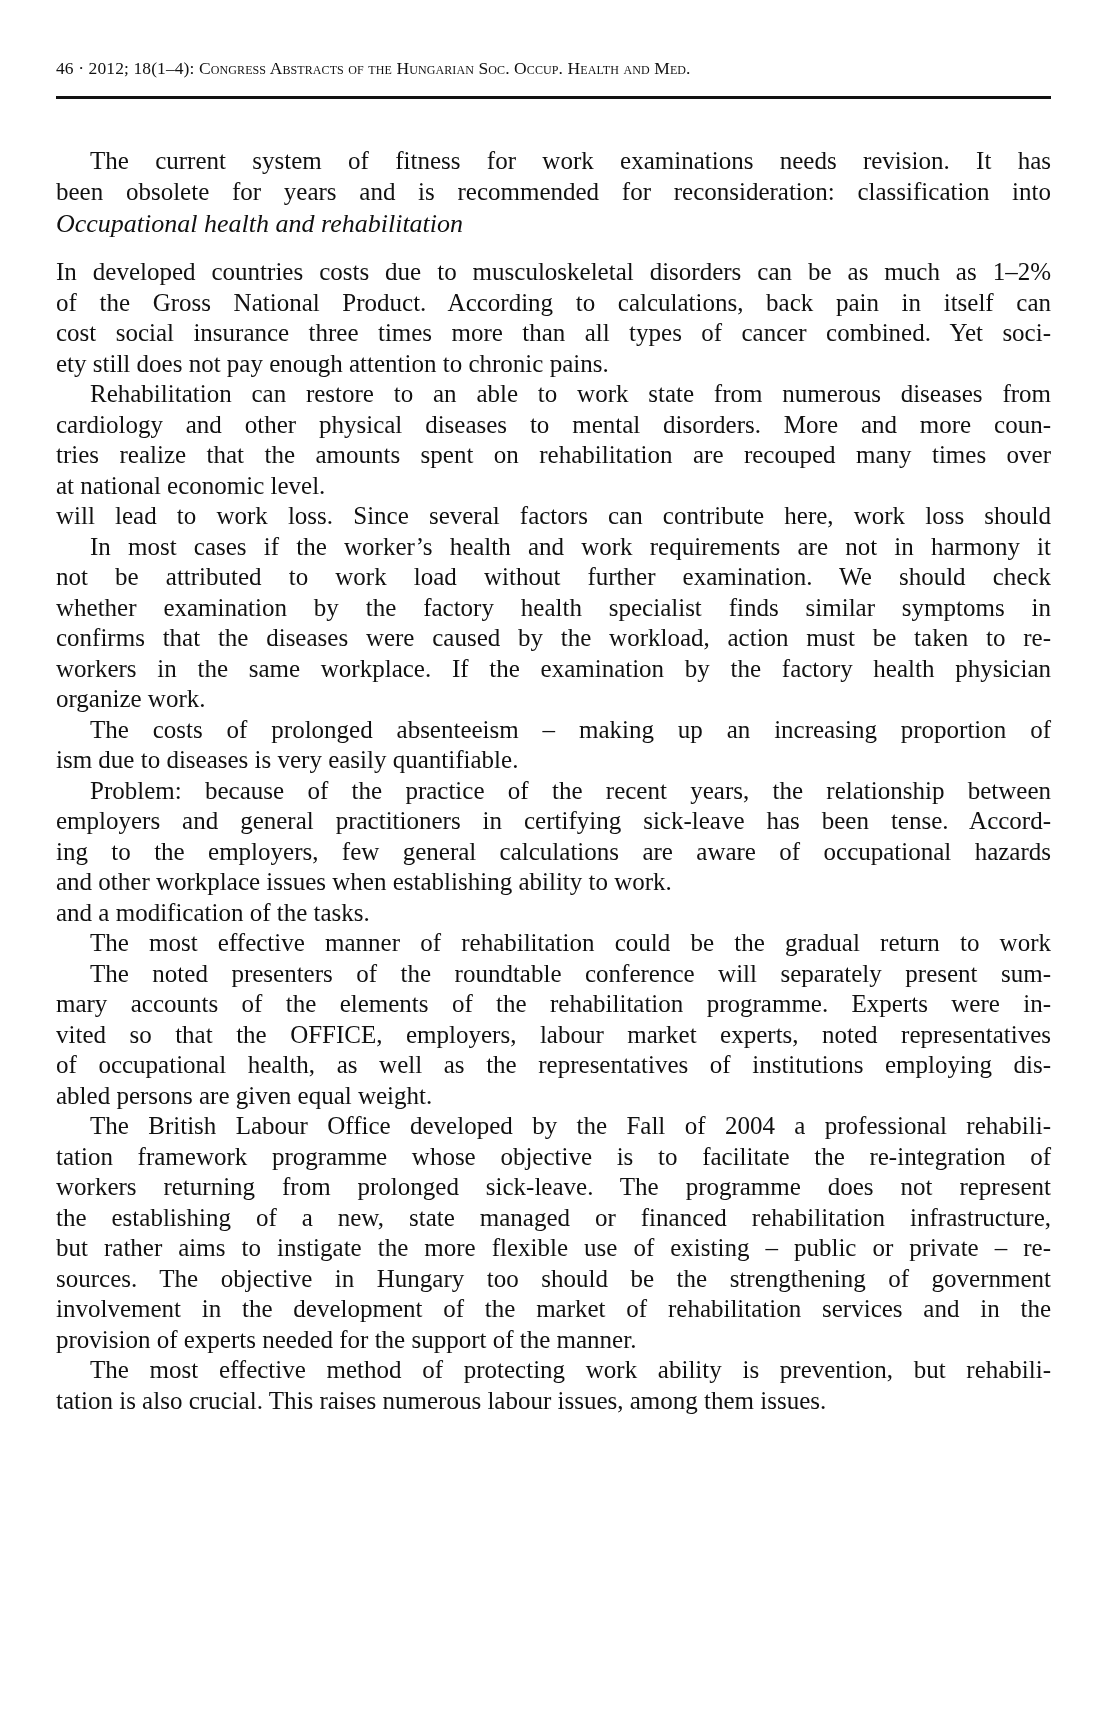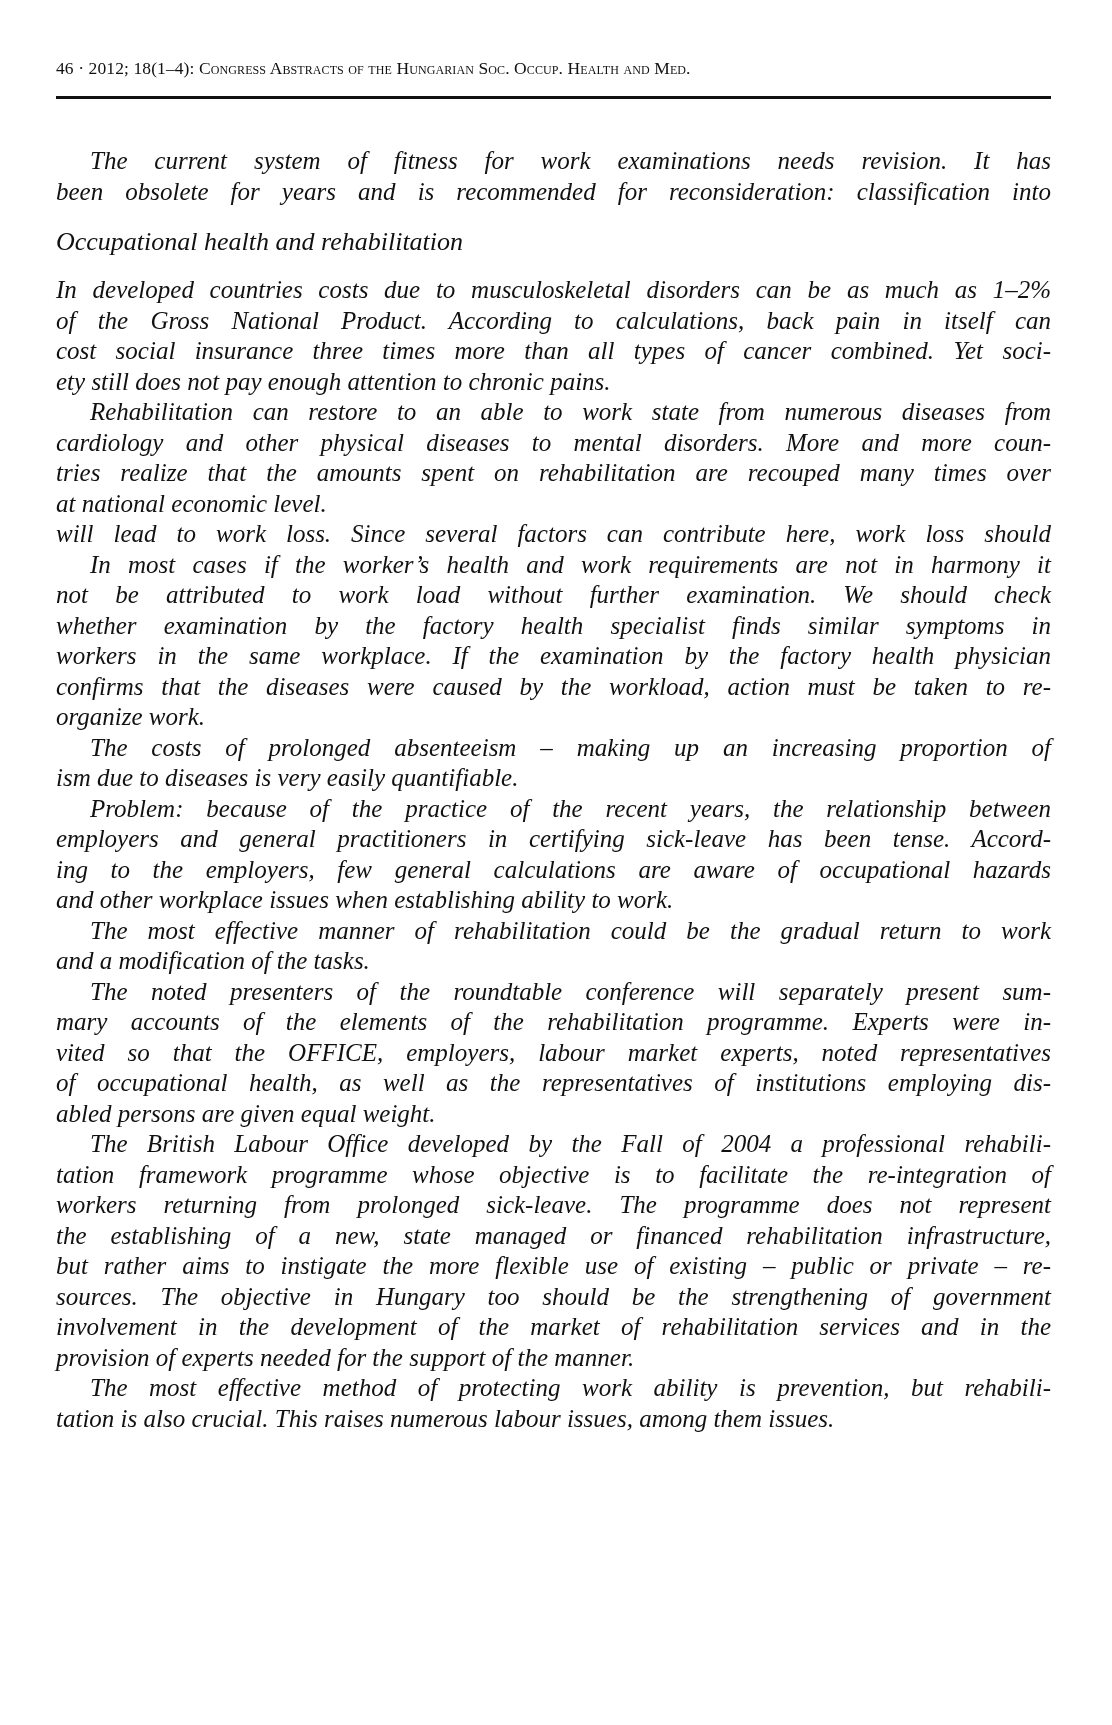--- a/index.html
+++ b/index.html
@@ -1,24 +1,24 @@
 <!DOCTYPE html>
 <html><head>
 <meta charset="utf-8">
 <style>
   html, body { margin: 0; padding: 0; background: #ffffff; }
   body { width: 1112px; height: 1725px; position: relative; overflow: hidden; color: #111; font-family: "Liberation Serif", "DejaVu Serif", serif; }
   .header { position: absolute; left: 56px; top: 58px; width: 980px; font-size: 17.5px; letter-spacing: 0.1px; }
   .header .sc { font-variant: small-caps; }
   .rule { position: absolute; left: 56px; top: 96px; width: 995px; height: 3px; background: #111; }
   .body { position: absolute; left: 56px; top: 146px; width: 995px; }
-  .ln { display: block; height: 30.5px; line-height: 30.5px; font-size: 25px; text-align: justify; text-align-last: justify; white-space: nowrap; overflow: visible; font-style: italic; }
+  .ln { display: block; height: 30.5px; line-height: 30.5px; font-size: 25px; text-align: justify; text-align-last: justify; white-space: nowrap; overflow: visible; }
   .ln.last { text-align-last: left; }
   .ln.ind { padding-left: 34px; }
-  .heading { display: block; height: 30px; line-height: 30px; font-size: 26px; font-style: italic; margin-top: 20px; margin-bottom: 18px; }
+  .heading { display: block; height: 30px; line-height: 30px; font-size: 26px; font-style: italic; margin-top: 2px; margin-bottom: 18px; }
 </style>
 </head>
 <body>
 
 <div class="header">
   <span>46</span>
   <span>· 2012; 18(1–4): </span>
   <span class="sc">Congress Abstracts of the Hungarian Soc. Occup. Health and Med.</span>
 </div>
 <div class="rule"></div>
@@ -43,40 +43,40 @@
     <span class="ln">cardiology and other physical diseases to mental disorders. More and more coun-</span>
     <span class="ln">tries realize that the amounts spent on rehabilitation are recouped many times over</span>
     <span class="ln last">at national economic level.</span>
   </div>
 
   <div>
     <span class="ln">will lead to work loss. Since several factors can contribute here, work loss should</span>
     <span class="ln ind">In most cases if the worker’s health and work requirements are not in harmony it</span>
     <span class="ln">not be attributed to work load without further examination. We should check</span>
     <span class="ln">whether examination by the factory health specialist finds similar symptoms in</span>
+    <span class="ln">confirms that the diseases were caused by the workload, action must be taken to re-</span>
     <span class="ln">workers in the same workplace. If the examination by the factory health physician</span>
-    <span class="ln">confirms that the diseases were caused by the workload, action must be taken to re-</span>
     <span class="ln last">organize work.</span>
   </div>
 
   <div>
     <span class="ln ind">The costs of prolonged absenteeism – making up an increasing proportion of</span>
     <span class="ln last">ism due to diseases is very easily quantifiable.</span>
   </div>
 
   <div>
     <span class="ln ind">Problem: because of the practice of the recent years, the relationship between</span>
     <span class="ln">employers and general practitioners in certifying sick-leave has been tense. Accord-</span>
     <span class="ln">ing to the employers, few general calculations are aware of occupational hazards</span>
     <span class="ln last">and other workplace issues when establishing ability to work.</span>
   </div>
 
   <div>
+    <span class="ln last">and a modification of the tasks.</span>
     <span class="ln ind">The most effective manner of rehabilitation could be the gradual return to work</span>
-    <span class="ln last">and a modification of the tasks.</span>
   </div>
 
   <div>
     <span class="ln ind">The noted presenters of the roundtable conference will separately present sum-</span>
     <span class="ln">mary accounts of the elements of the rehabilitation programme. Experts were in-</span>
     <span class="ln">vited so that the OFFICE, employers, labour market experts, noted representatives</span>
     <span class="ln">of occupational health, as well as the representatives of institutions employing dis-</span>
     <span class="ln last">abled persons are given equal weight.</span>
   </div>
 

